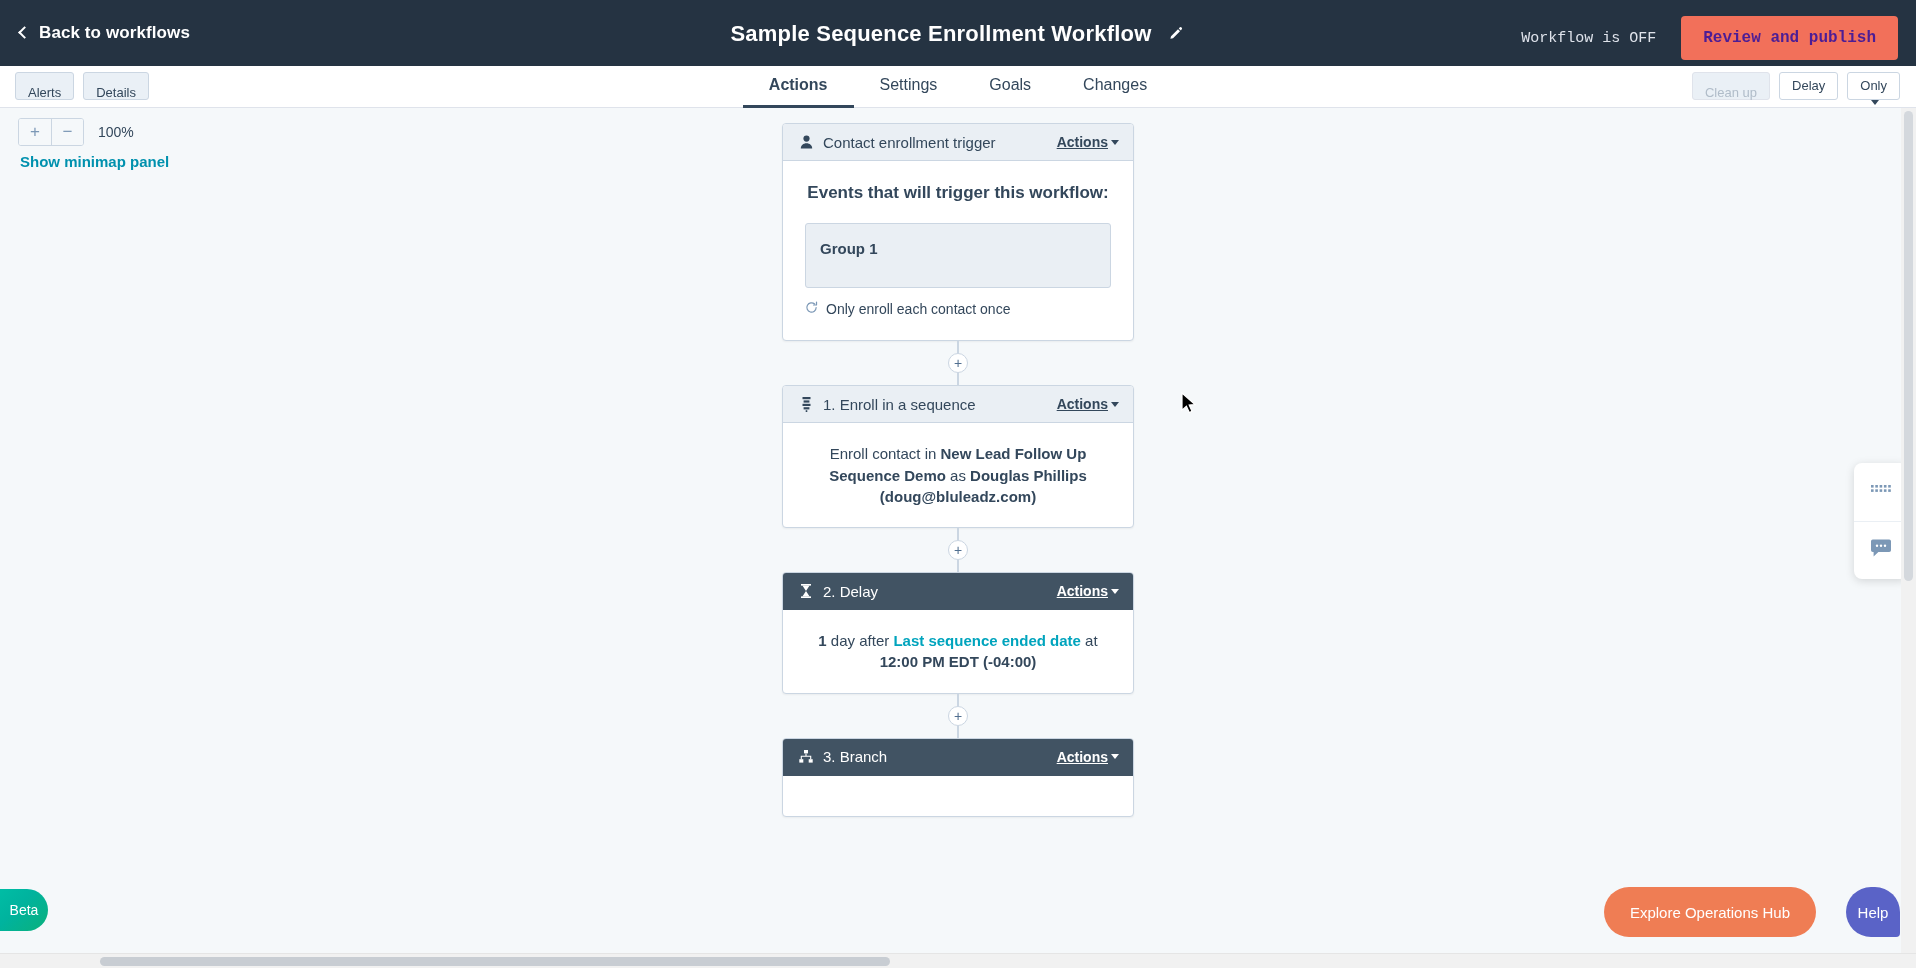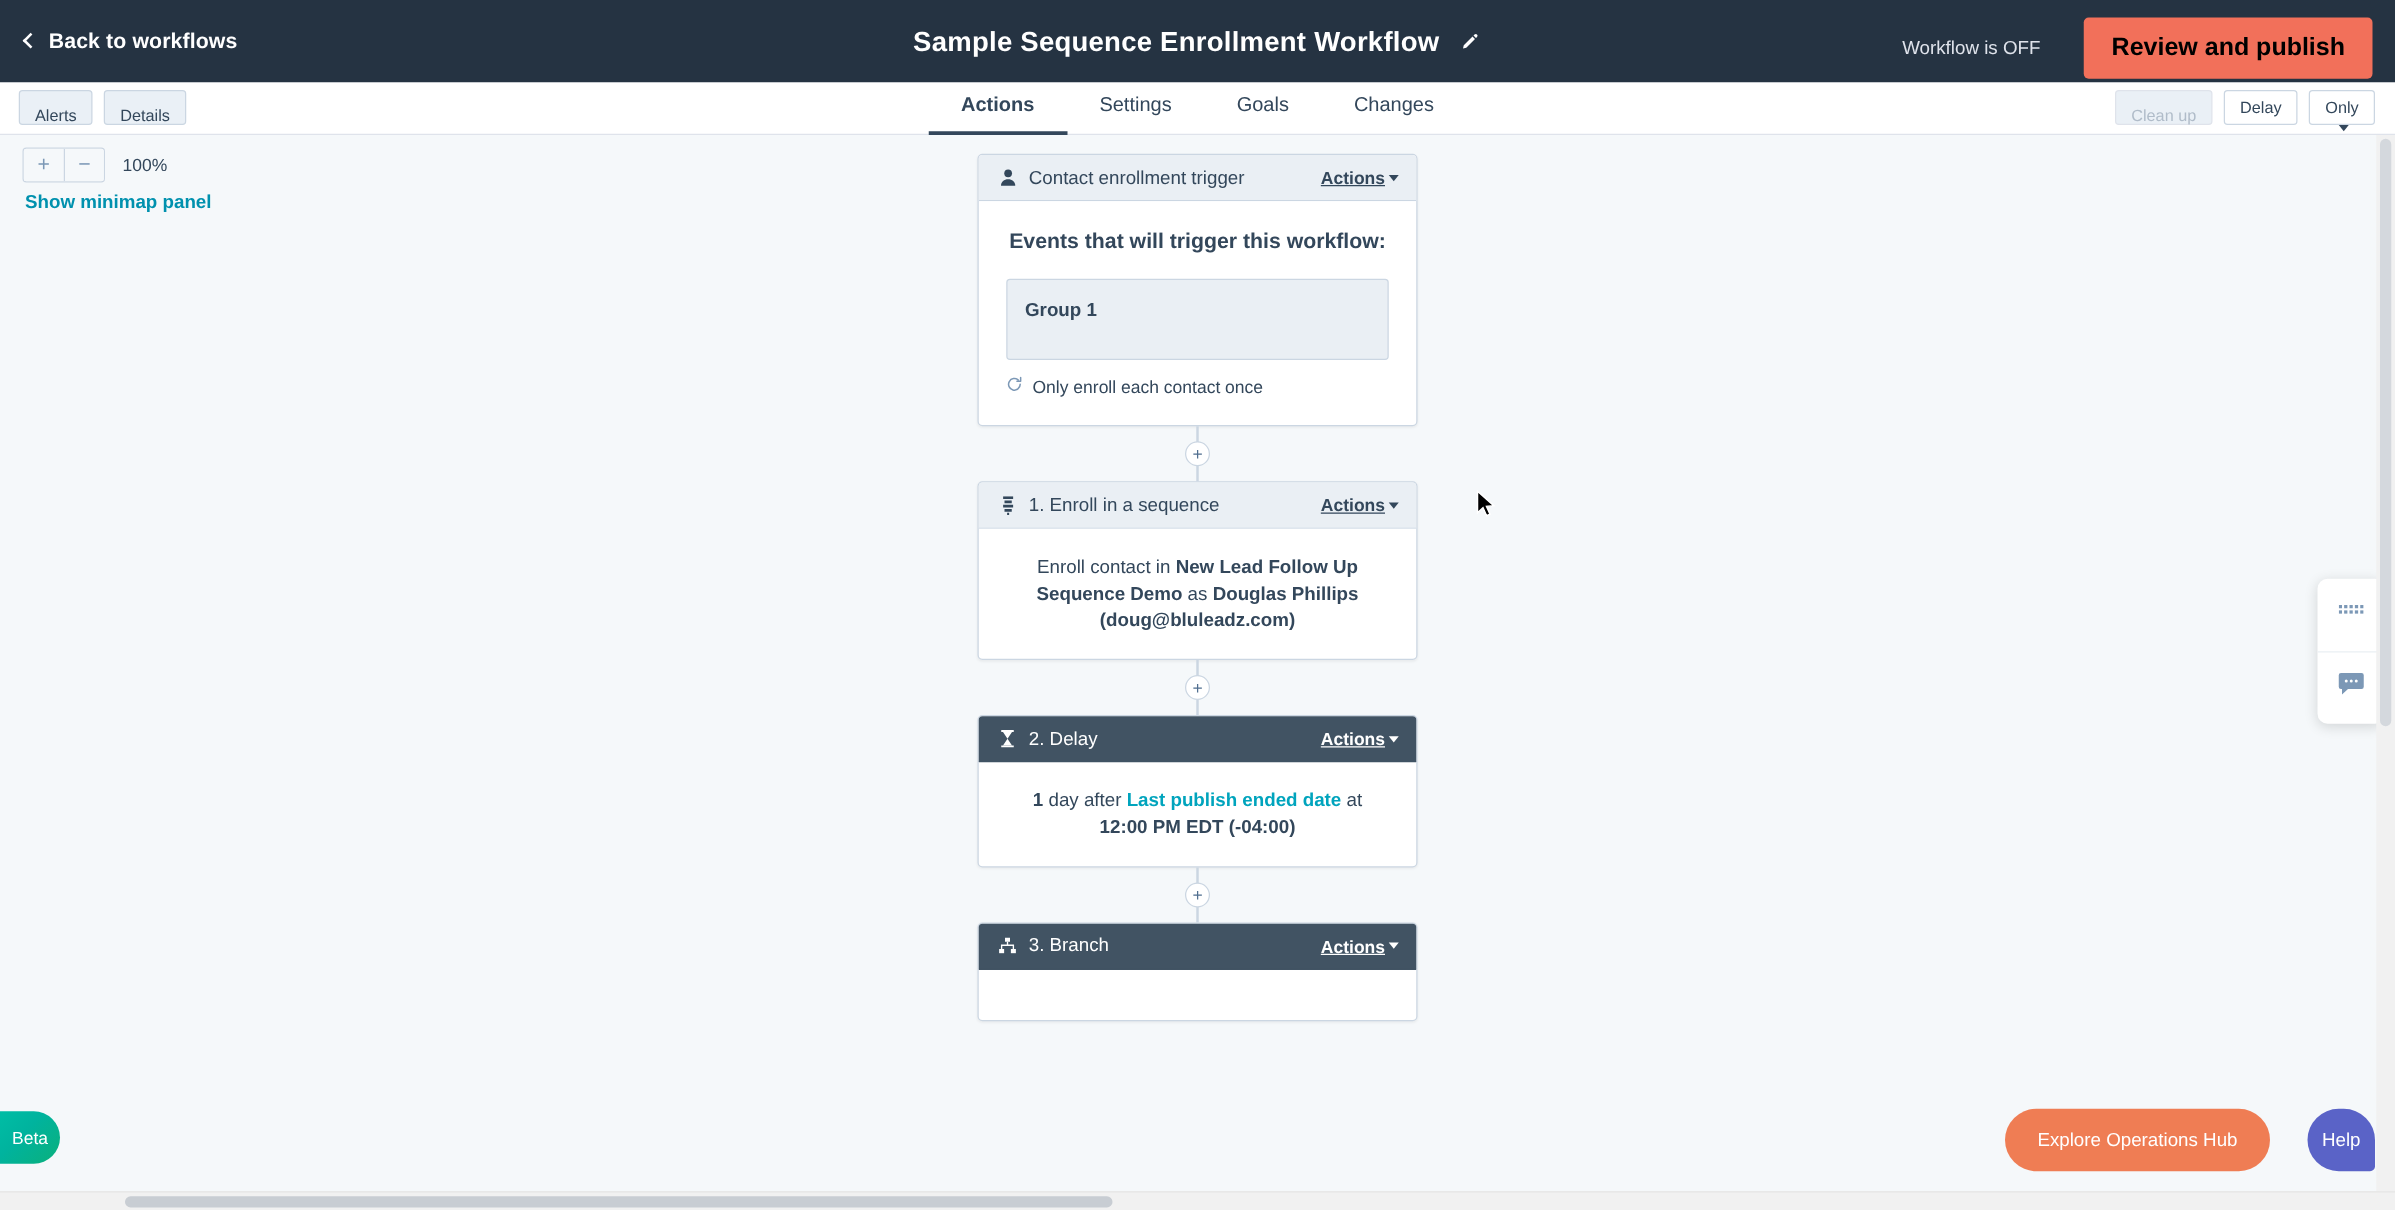--- a/index.html
+++ b/index.html
@@ -33,26 +33,26 @@
   }
   .wf-title {
     color: #ffffff; font-size: 22px; font-weight: bold; letter-spacing: .2px;
   }
   .pencil-btn {
     pointer-events: auto; cursor: pointer; width: 20px; height: 20px;
     display: flex; align-items: center; justify-content: center;
   }
   .topright {
     position: absolute; right: 18px; top: 0; height: 76px;
-    display: flex; align-items: center; gap: 35px;
+    display: flex; align-items: center; gap: 25px; font-family: Liberation Mono, monospace;
   }
   .wf-status { color: #dfe3eb; font-size: 15px; }
   .btn-publish {
-    background: #f2705a; color: #000000; border: none; border-radius: 4px;
-    font-size: 20px; font-weight: bold; padding: 13px 22px; cursor: pointer;
+    background: #f2705a; color: #4c1d95; border: none; border-radius: 4px;
+    font-size: 16px; font-weight: bold; padding: 13px 22px; cursor: pointer;
     font-family: inherit;
   }
 
   
   .subbar {
     position: absolute; top: 66px; left: 0; width: 1916px; height: 42px;
     background: #ffffff; border-bottom: 1px solid #dfe3eb;
   }
   .subbar-left { position: absolute; left: 15px; top: 6px; display: flex; gap: 9px; }
   .sbtn {
@@ -338,21 +338,21 @@
             <path d="M2.4 1.6h7.2L6 7l3.6 5.4H2.4L6 7 2.4 1.6z" fill="#ffffff"></path>
           </svg>
         </span>
         <span class="head-title">2. Delay</span>
         <span class="actions-link">
           <span>Actions</span>
           <span class="caret-dn"></span>
         </span>
       </div>
       <div class="card-body">
-        <span class="bold">1</span><span> day after </span><span class="teal">Last publish ended date</span><span> at </span><br>
+        <span class="bold">1</span><span> day after </span><span class="teal">Last sequence ended date</span><span> at </span><br>
         <span class="bold">12:00 PM EDT (-04:00)</span>
       </div>
     </div>
 
     <div class="connector">
       <div class="line"></div>
       <div class="plus-btn">+</div>
     </div>
 
     <div class="card">

